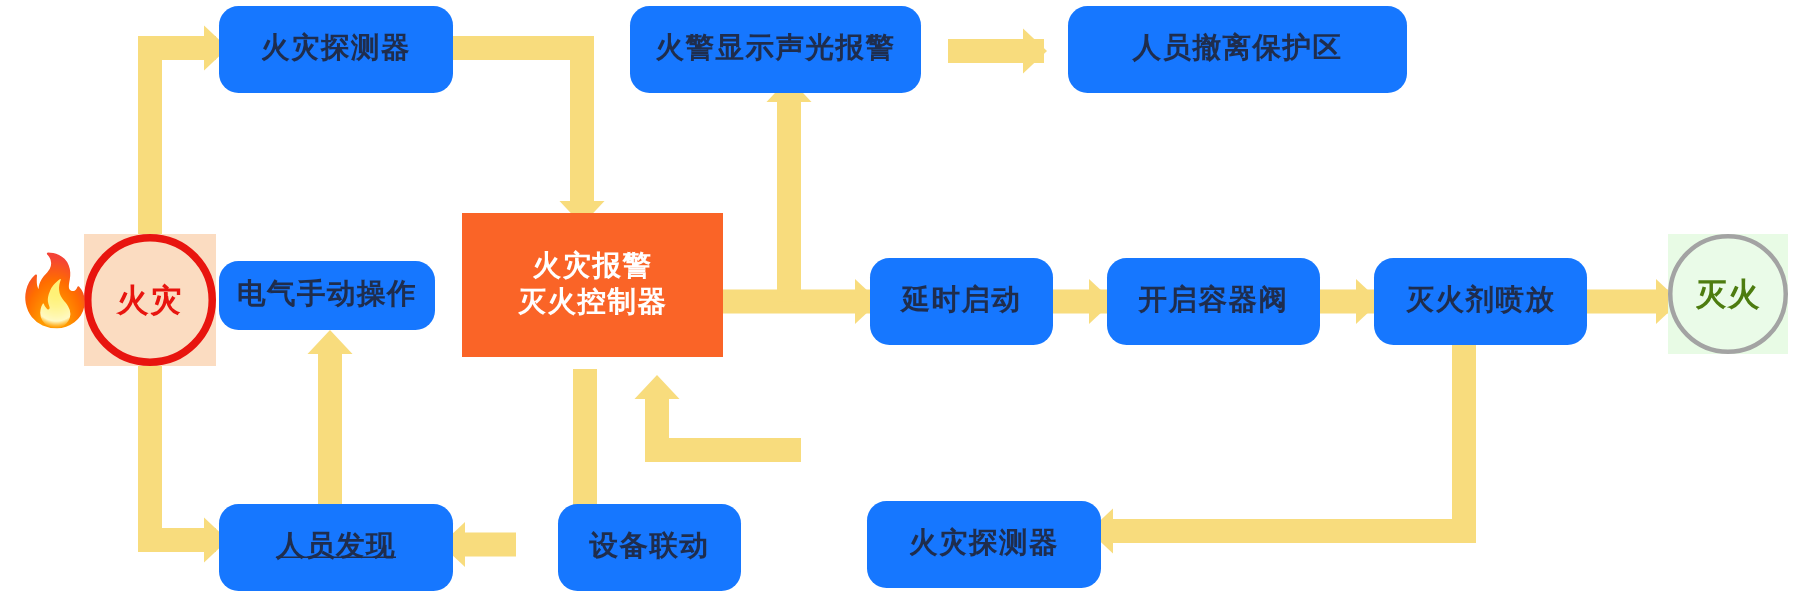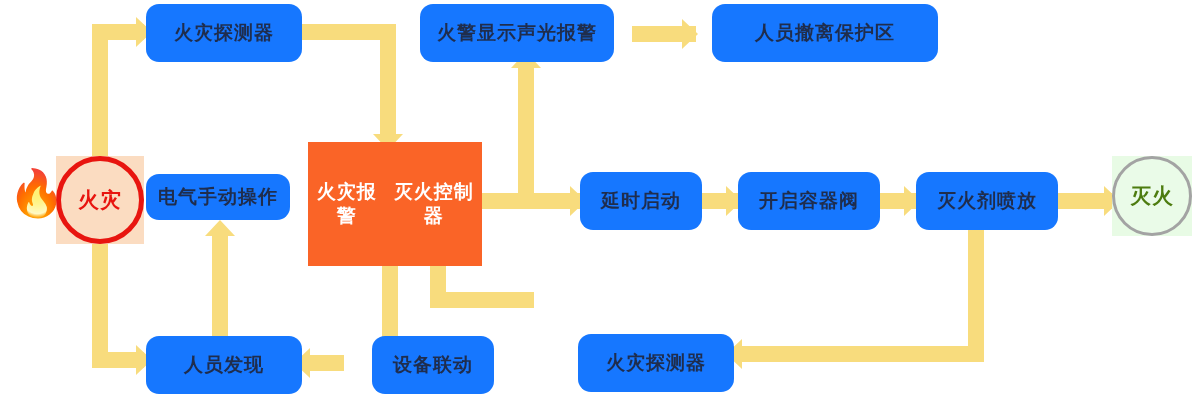--- a/index.html
+++ b/index.html
@@ -105,38 +105,38 @@
   </div>
 
   <div class="node box-blue" style="left:712px;top:4px;width:226px;height:58px;">
     <span class="label">人员撤离保护区</span>
   </div>
 
   <div class="node box-blue" style="left:146px;top:174px;width:144px;height:46px;">
     <span class="label">电气手动操作</span>
   </div>
 
-  <div class="node box-orange" style="left:308px;top:142px;width:174px;height:124px;flex-direction:row;">
+  <div class="node box-orange" style="left:308px;top:142px;width:174px;height:96px;flex-direction:column;">
     <span class="label">火灾报警</span>
     <span class="label">灭火控制器</span>
   </div>
 
   <div class="node box-blue" style="left:580px;top:172px;width:122px;height:58px;">
     <span class="label">延时启动</span>
   </div>
 
   <div class="node box-blue" style="left:916px;top:172px;width:142px;height:58px;">
     <span class="label">灭火剂喷放</span>
   </div>
 
   <div class="node box-blue" style="left:738px;top:172px;width:142px;height:58px;">
     <span class="label">开启容器阀</span>
   </div>
 
-  <div class="node box-blue" style="left:146px;top:336px;width:156px;height:58px;">
+  <div class="node box-blue" style="left:146px;top:336px;width:156px;height:58px;text-decoration:underline;">
     <span class="label">人员发现</span>
   </div>
 
   <div class="node box-blue" style="left:340px;top:336px;width:122px;height:58px;margin-left:32px;">
     <span class="label">设备联动</span>
   </div>
 
   <div class="node box-blue" style="left:578px;top:334px;width:156px;height:58px;">
     <span class="label">火灾探测器</span>
   </div>

